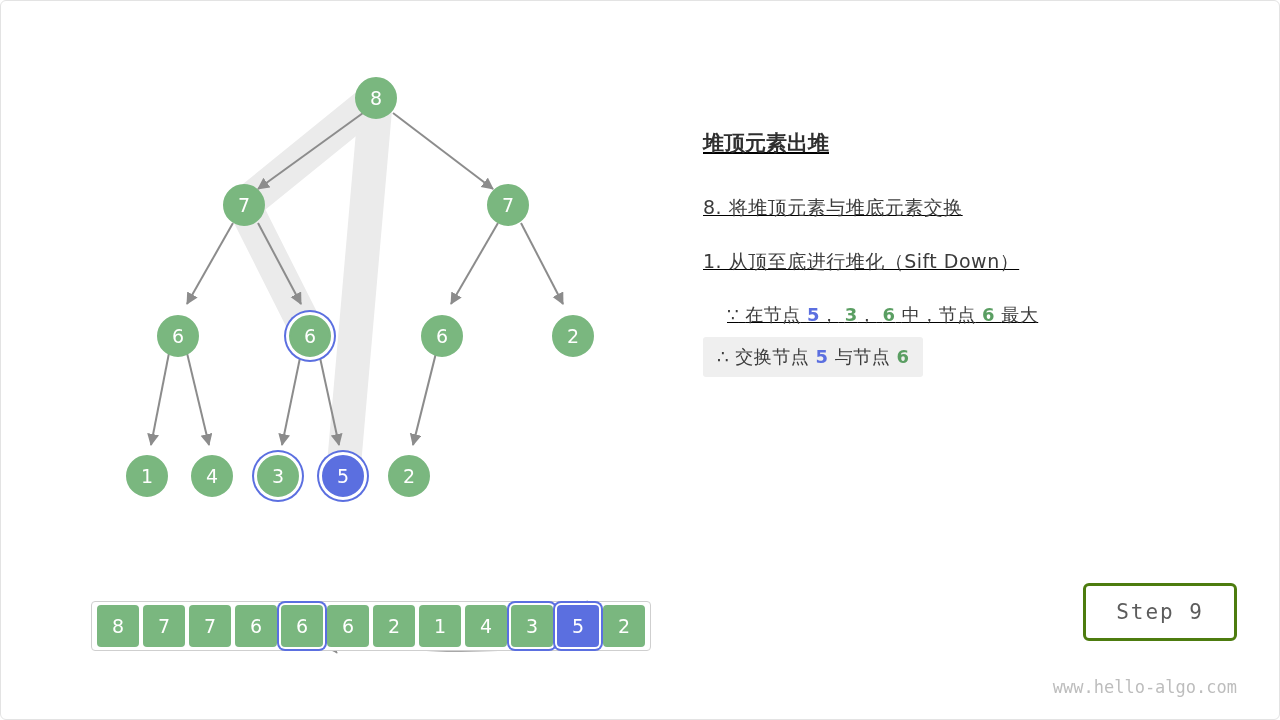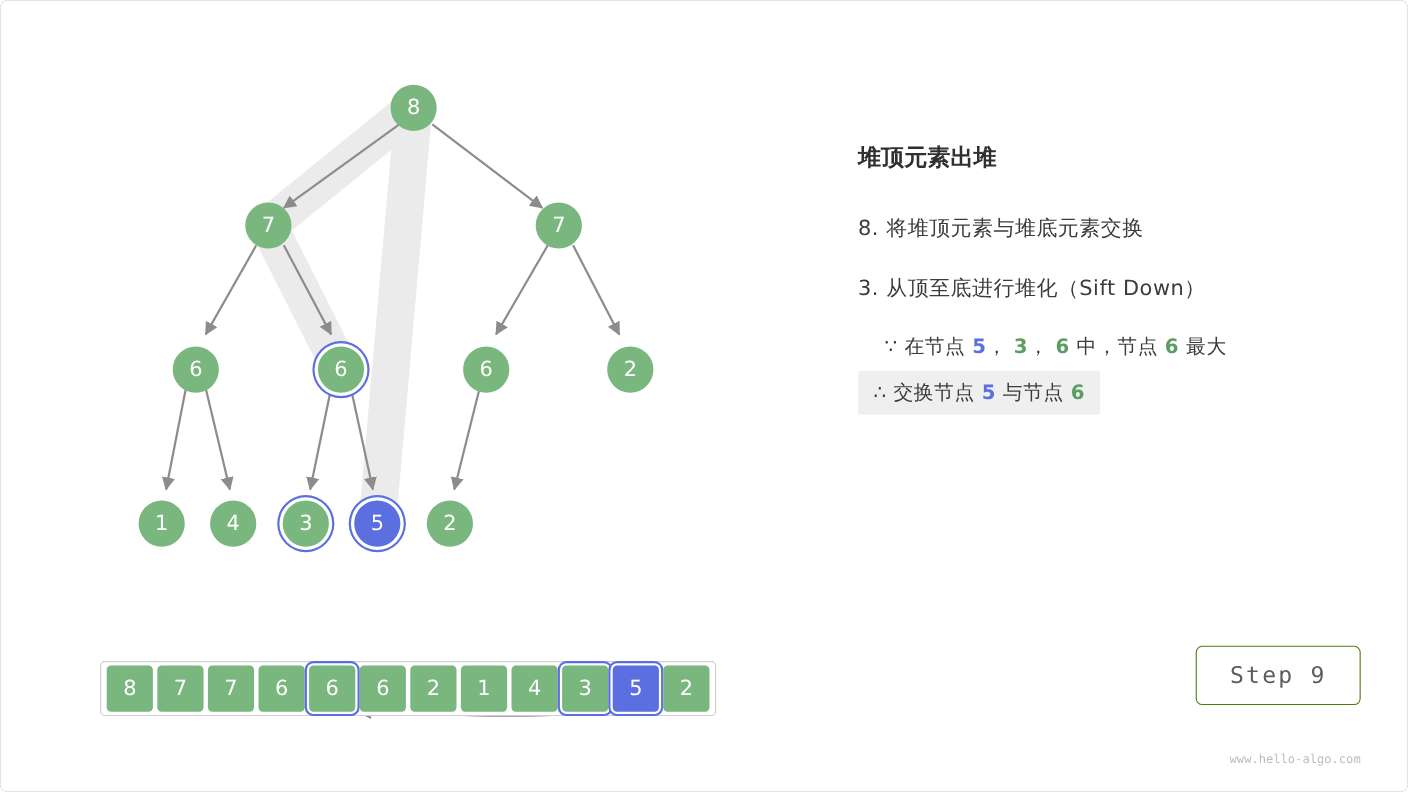--- a/index.html
+++ b/index.html
@@ -87,23 +87,24 @@
   .cell.blue {
     background: #5b6fe0;
     box-shadow: 0 0 0 2px #fff, 0 0 0 4px #5b6fe0;
   }
   .cell.green-ring {
     box-shadow: 0 0 0 2px #fff, 0 0 0 4px #5b6fe0;
   }
   
   #panel {
     position: absolute;
-    left: 779px;
+    left: 702px;
     top: 128px;
     width: 500px;
+    text-decoration: underline;
   }
   #panel h1 {
     margin: 0 0 38px 0;
     font-size: 21px;
     color: #2f2f2f;
     font-weight: bold;
   }
   .step-line {
     font-size: 19px;
     color: #3b3b3b;
@@ -124,35 +125,35 @@
     border-radius: 3px;
     margin-left: 0px;
   }
   .b { color: #5b6fe0; font-weight: bold; }
   .g { color: #5a9e62; font-weight: bold; }
   
   #step-badge {
     position: absolute;
     right: 42px;
     bottom: 78px;
-    border: 1px solid #4d7c0f;
+    border: 3px solid #4d7c0f;
     border-radius: 6px;
     padding: 14px 30px;
     font-family: "DejaVu Sans Mono", "Liberation Mono", monospace;
     font-size: 21px;
     color: #5c5c5c;
     letter-spacing: 2px;
     background: #fff;
   }
   #watermark {
     position: absolute;
     right: 42px;
     bottom: 22px;
     font-family: "DejaVu Sans Mono", "Liberation Mono", monospace;
-    font-size: 11px;
+    font-size: 17px;
     color: #bdbdbd;
   }
 </style>
 </head>
 <body>
 
 <div id="stage">
 
   <div id="diagram">
 
@@ -216,21 +217,21 @@
       <div class="cell green-ring">3</div>
       <div class="cell blue">5</div>
       <div class="cell">2</div>
     </div>
   </div>
 
   <div id="panel">
     <h1>堆顶元素出堆</h1>
 
     <div class="step-line">8. 将堆顶元素与堆底元素交换</div>
-    <div class="step-line">3. 从顶至底进行堆化（Sift Down）</div>
+    <div class="step-line">1. 从顶至底进行堆化（Sift Down）</div>
 
     <div class="reason">
       <span>∵</span>
       <span>在节点</span>
       <span class="b">5</span><span>，</span>
       <span class="g">3</span><span>，</span>
       <span class="g">6</span>
       <span>中，节点</span>
       <span class="g">6</span>
       <span>最大</span>

